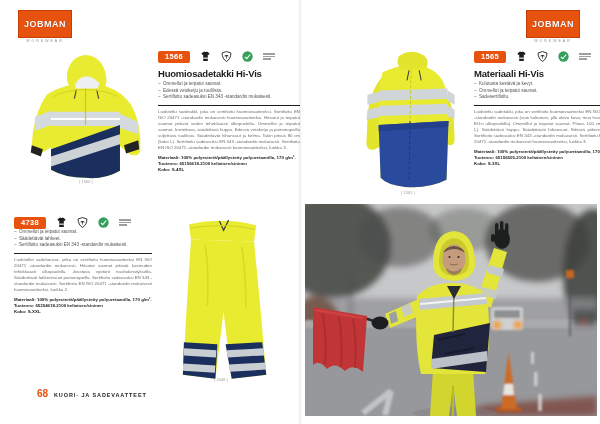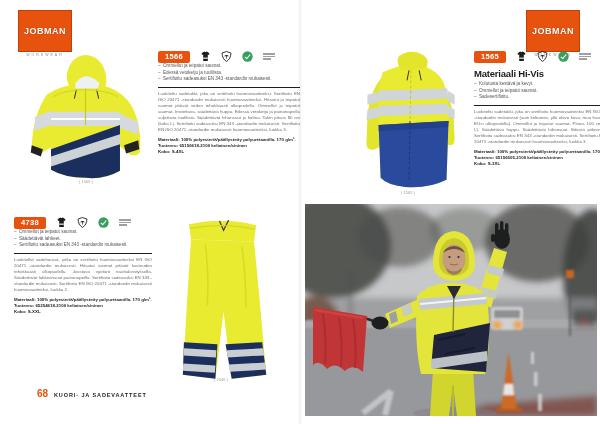--- a/index.html
+++ b/index.html
@@ -7,21 +7,21 @@
   #canvas{
     position:relative;width:600px;height:424px;background:#ffffff;
     font-family:"Liberation Sans","DejaVu Sans",sans-serif;
     overflow:hidden;margin:0 auto;
   }
   .gutter{position:absolute;left:298px;top:0;width:4px;height:424px;
     background:linear-gradient(90deg,rgba(0,0,0,0) 0%,rgba(0,0,0,.07) 50%,rgba(0,0,0,0) 100%);}
   
   .logo{position:absolute;width:58px;text-align:center;}
   .logo-box{display:inline-block;background:#e8520f;color:#ffffff;font-weight:bold;
-    font-size:9px;letter-spacing:.5px;padding:15px 5px;border:1px solid #c23f06;
+    font-size:9px;letter-spacing:.5px;padding:8px 5px;border:1px solid #c23f06;
     text-shadow:0 0 1px rgba(60,20,0,.6);}
   .logo-sub{font-size:3.5px;letter-spacing:2px;color:#8a8a8a;margin-top:1px;}
   
   .product{position:absolute;}
   .badge-row{display:flex;align-items:center;gap:10px;height:13px;}
   .badge{background:#e8520f;color:#fff;font-weight:bold;font-size:7.5px;
     padding:1.5px 7px;border-radius:2px;letter-spacing:.3px;}
   .picto{width:11px;height:11px;display:inline-flex;}
   .picto svg{width:100%;height:100%;}
   .stamp{display:inline-flex;flex-direction:column;gap:1px;}
@@ -111,20 +111,21 @@
             <circle cx="5" cy="5" r="4.7" fill="#35a05a"></circle>
             <path d="M2.6 5.3 L4.3 7 L7.5 3.2" stroke="#ffffff" stroke-width="1" fill="none"></path>
           </svg>
       </span>
       <span class="stamp">
           <i></i>
           <i></i>
           <i></i>
         </span>
     </div>
+    <h2>Huomiosadetakki Hi-Vis</h2>
     <ul class="bullets">
       <li>Ommellut ja teipatut saumat.</li>
       <li>Edessä vetoketju ja tuulilista.</li>
       <li>Sertifioitu sadeasuksi EN 343 -standardin mukaisesti.</li>
     </ul>
     <div class="rule"></div>
     <p class="desc">Luokiteltu sadetakki, joka on sertifioitu huomiovaatteeksi. Sertifioitu EN ISO 20471 -standardin mukaisesti huomiovaatteeksi. Hitsatut ja teipatut saumat pitävät veden tehokkaasti ulkopuolella. Ommellut ja teipatut saumat. Irrotettava, säädettävä huppu. Edessä vetoketju ja painonapeilla suljettava tuulilista. Säädettävät hihansuut ja helma. Takin pituus 80 cm (koko L). Sertifioitu sadeasuksi EN 343 -standardin mukaisesti. Sertifioitu EN ISO 20471 -standardin mukaisesti huomiovaatteeksi, luokka 3.</p>
     <p class="meta first">Materiaali: 100% polyesteriä/päällystetty polyuretaanilla, 170 g/m².</p>
     <p class="meta">Tuotenro: 65156618-2100 keltainen/sininen</p>
     <p class="meta">Koko: S-4XL</p>

